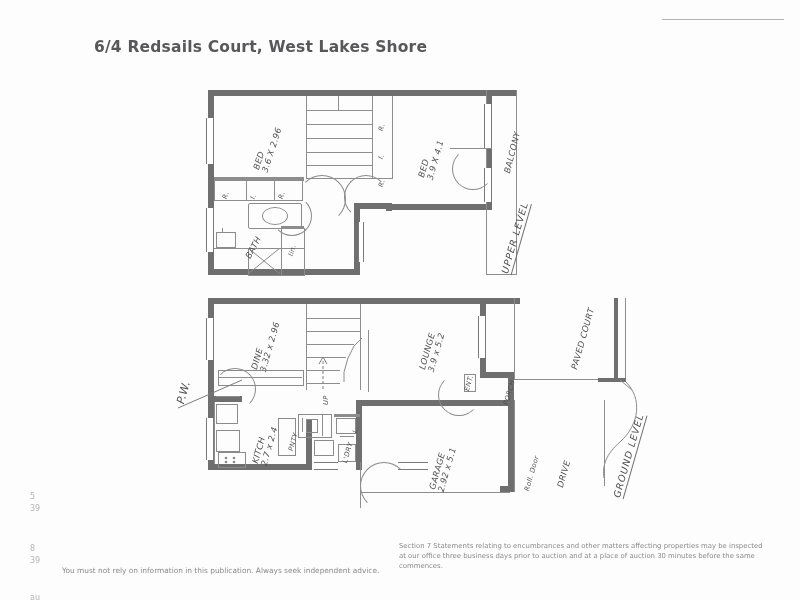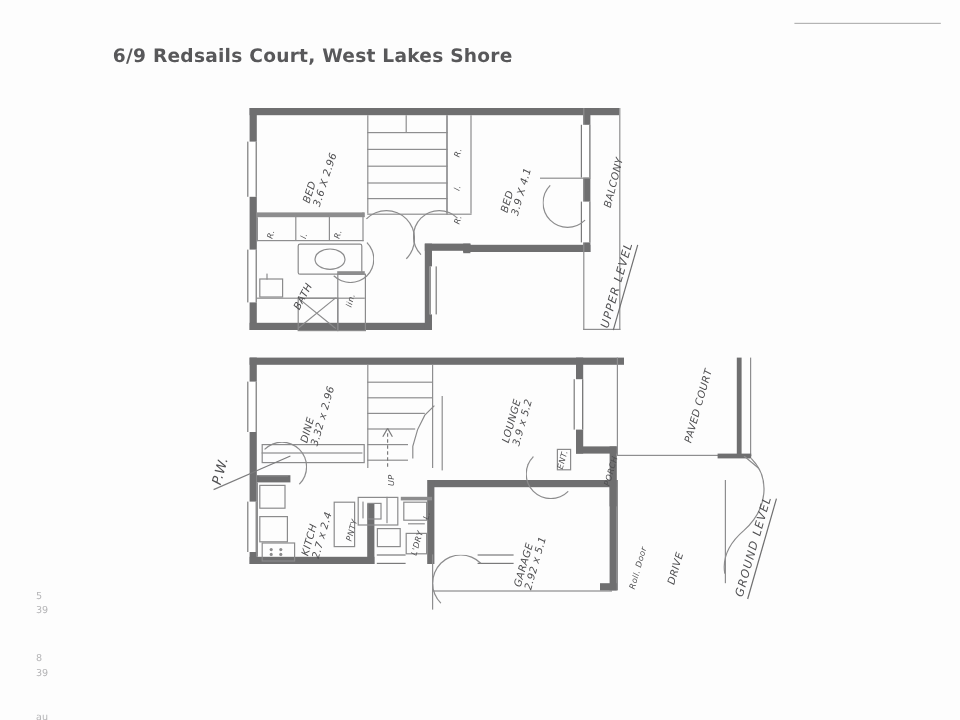--- a/index.html
+++ b/index.html
@@ -72,21 +72,21 @@
   }
   .rotm{transform-origin:0 0;}
 </style>
 </head>
 <body>
 
 <div id="page">
 
   <div id="topline"></div>
 
-  <div id="title">6/9 Redsails Court, West Lakes Shore</div>
+  <div id="title">6/4 Redsails Court, West Lakes Shore</div>
 
   <div>
 
     <div class="wall" style="left:208px;top:90px;width:308px;height:6px;"></div>
     <div class="wall" style="left:208px;top:90px;width:6px;height:185px;"></div>
     <div class="wall" style="left:208px;top:269px;width:152px;height:6px;"></div>
     <div class="wall" style="left:354px;top:203px;width:6px;height:72px;"></div>
     <div class="wall" style="left:354px;top:203px;width:38px;height:6px;"></div>
     <div class="wall" style="left:386px;top:203px;width:6px;height:8px;"></div>
 
@@ -283,14 +283,16 @@
 
     <div class="lbl sec rotm" style="left:612px;top:496px;transform:rotate(-74deg);"><span class="ul">GROUND LEVEL</span></div>
   </div>
 
   <div class="margin-art" style="top:492px;">5</div>
   <div class="margin-art" style="top:504px;">39</div>
   <div class="margin-art" style="top:544px;">8</div>
   <div class="margin-art" style="top:556px;">39</div>
   <div class="margin-art" style="top:593px;">au</div>
 
+  <div class="footer" id="disclaimer">You must not rely on information in this publication. Always seek independent advice.</div>
+  <div class="footer" id="section7">Section 7 Statements relating to encumbrances and other matters affecting properties may be inspected at our office three business days prior to auction and at a place of auction 30 minutes before the same commences.</div>
 
 </div>
 
 </body></html>

